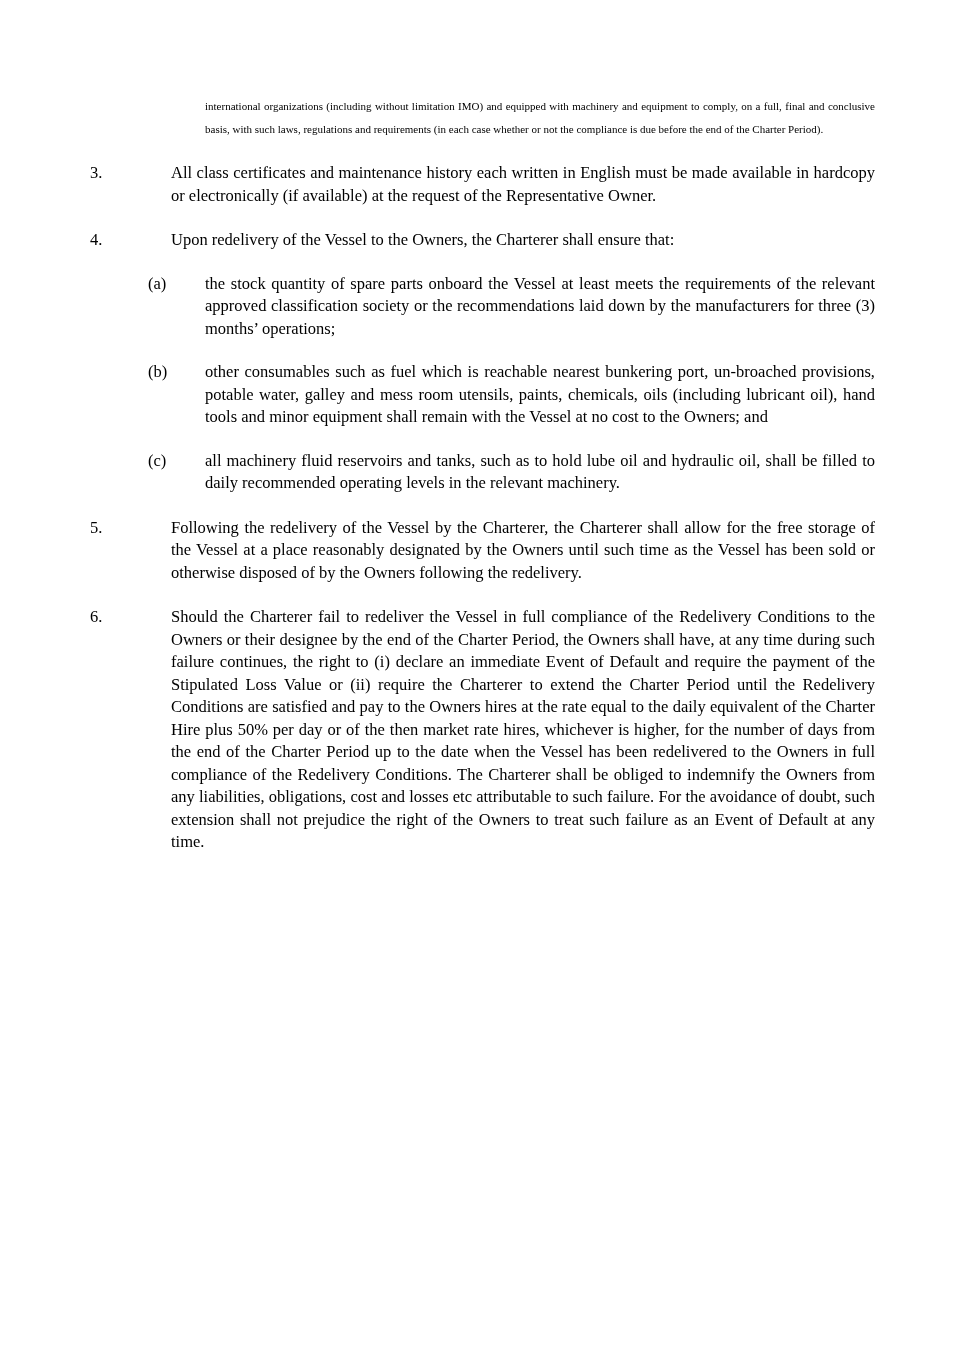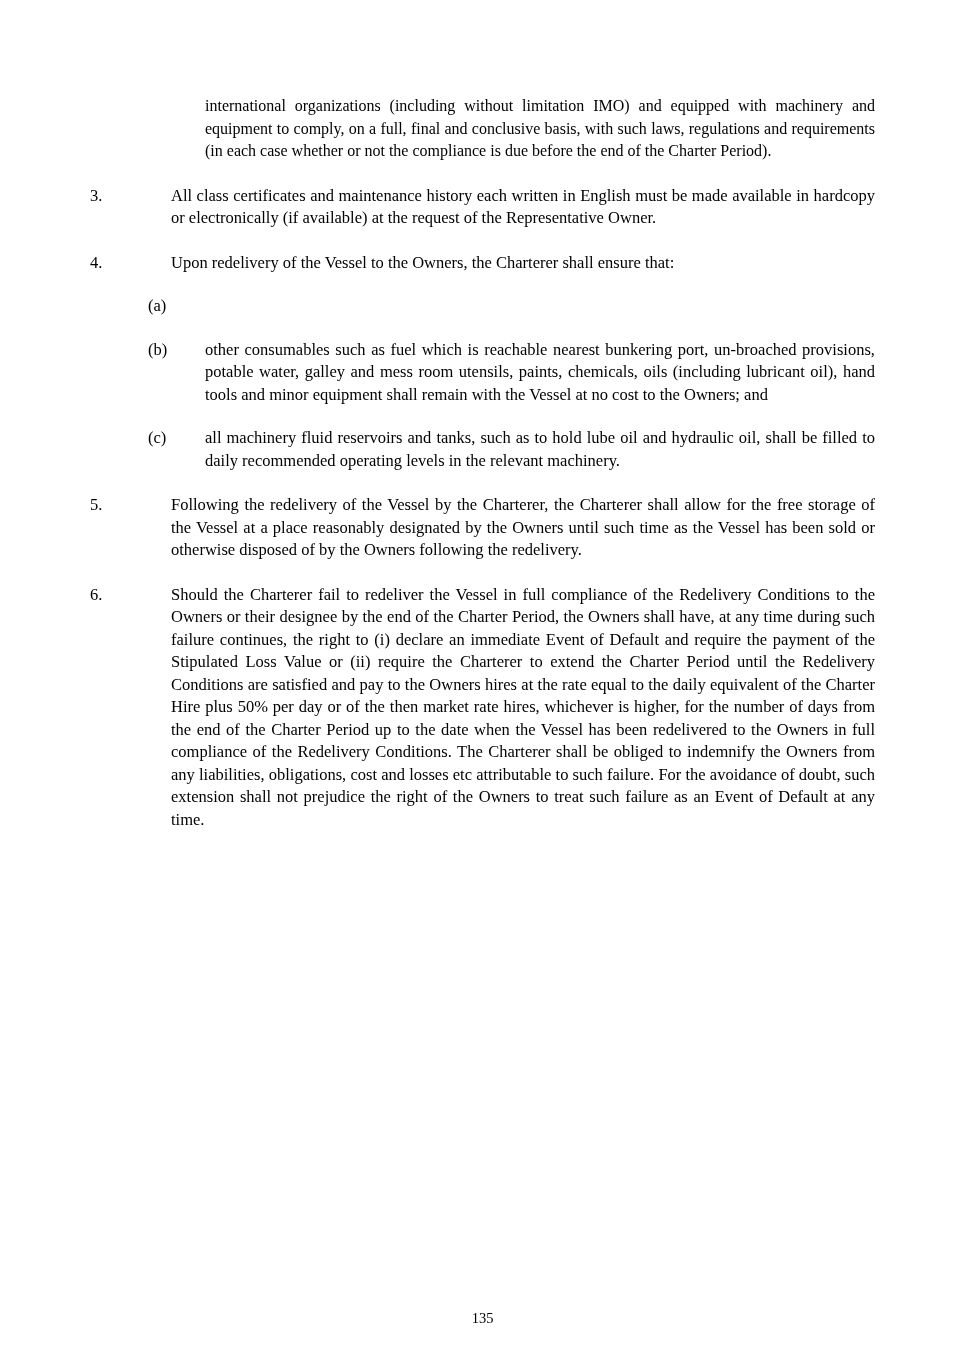--- a/index.html
+++ b/index.html
@@ -21,21 +21,21 @@
     padding: 95px 90px 40px 90px;
   }
   .content {
     width: 785px;
     margin: 0 auto;
   }
   
   .cont-para {
     margin: 0 0 0 0;
     padding-left: 115px;
-    font-size: 16px;
+    font-size: 11px;
     line-height: 22.5px;
     text-align: justify;
     text-justify: inter-word;
   }
   
   .clause {
     display: flex;
     margin-top: 22px;
     font-size: 16.5px;
     line-height: 22.5px;
@@ -96,20 +96,21 @@
     </div>
 
     <div class="clause">
       <div class="num">4.</div>
       <div class="body">Upon redelivery of the Vessel to the Owners, the Charterer shall ensure that:</div>
     </div>
 
     <div class="subclause-group">
       <div class="subclause">
         <div class="letter">(a)</div>
+        <div class="body">the stock quantity of spare parts onboard the Vessel at least meets the requirements of the relevant approved classification society or the recommendations laid down by the manufacturers for three (3) months’ operations;</div>
       </div>
       <div class="subclause">
         <div class="letter">(b)</div>
         <div class="body">other consumables such as fuel which is reachable nearest bunkering port, un-broached provisions, potable water, galley and mess room utensils, paints, chemicals, oils (including lubricant oil), hand tools and minor equipment shall remain with the Vessel at no cost to the Owners; and</div>
       </div>
       <div class="subclause">
         <div class="letter">(c)</div>
         <div class="body">all machinery fluid reservoirs and tanks, such as to hold lube oil and hydraulic oil, shall be filled to daily recommended operating levels in the relevant machinery.</div>
       </div>
     </div>
@@ -119,14 +120,13 @@
       <div class="body">Following the redelivery of the Vessel by the Charterer, the Charterer shall allow for the free storage of the Vessel at a place reasonably designated by the Owners until such time as the Vessel has been sold or otherwise disposed of by the Owners following the redelivery.</div>
     </div>
 
     <div class="clause">
       <div class="num">6.</div>
       <div class="body">Should the Charterer fail to redeliver the Vessel in full compliance of the Redelivery Conditions to the Owners or their designee by the end of the Charter Period, the Owners shall have, at any time during such failure continues, the right to (i) declare an immediate Event of Default and require the payment of the Stipulated Loss Value or (ii) require the Charterer to extend the Charter Period until the Redelivery Conditions are satisfied and pay to the Owners hires at the rate equal to the daily equivalent of the Charter Hire plus 50% per day or of the then market rate hires, whichever is higher, for the number of days from the end of the Charter Period up to the date when the Vessel has been redelivered to the Owners in full compliance of the Redelivery Conditions. The Charterer shall be obliged to indemnify the Owners from any liabilities, obligations, cost and losses etc attributable to such failure. For the avoidance of doubt, such extension shall not prejudice the right of the Owners to treat such failure as an Event of Default at any time.</div>
     </div>
 
   </div>
 
-  <div class="page-number">135</div>
 </div>
 
 </body></html>

